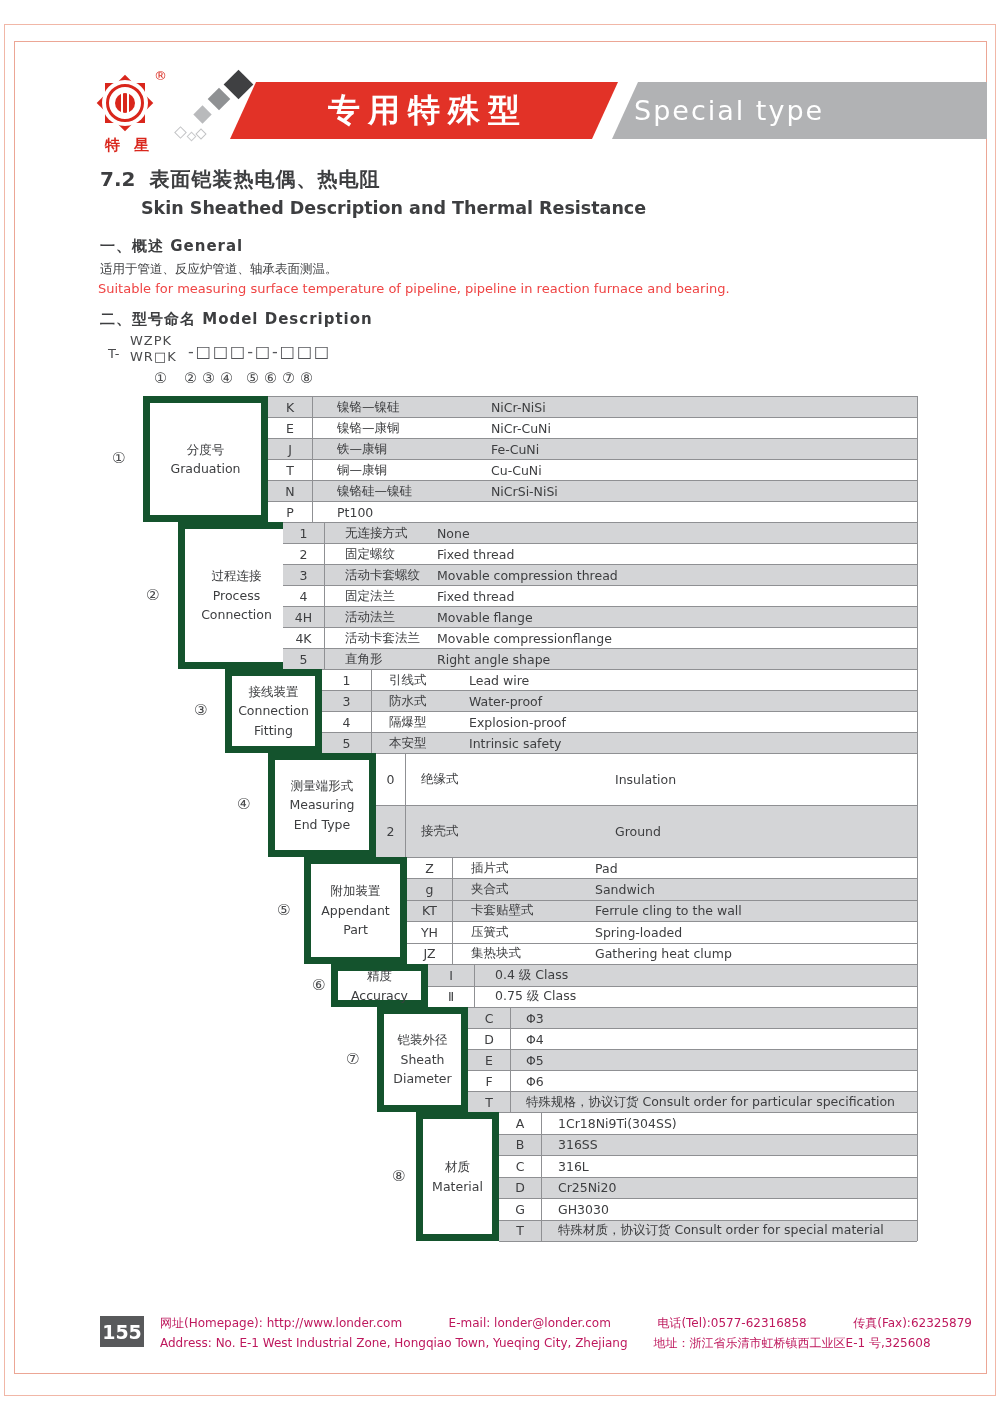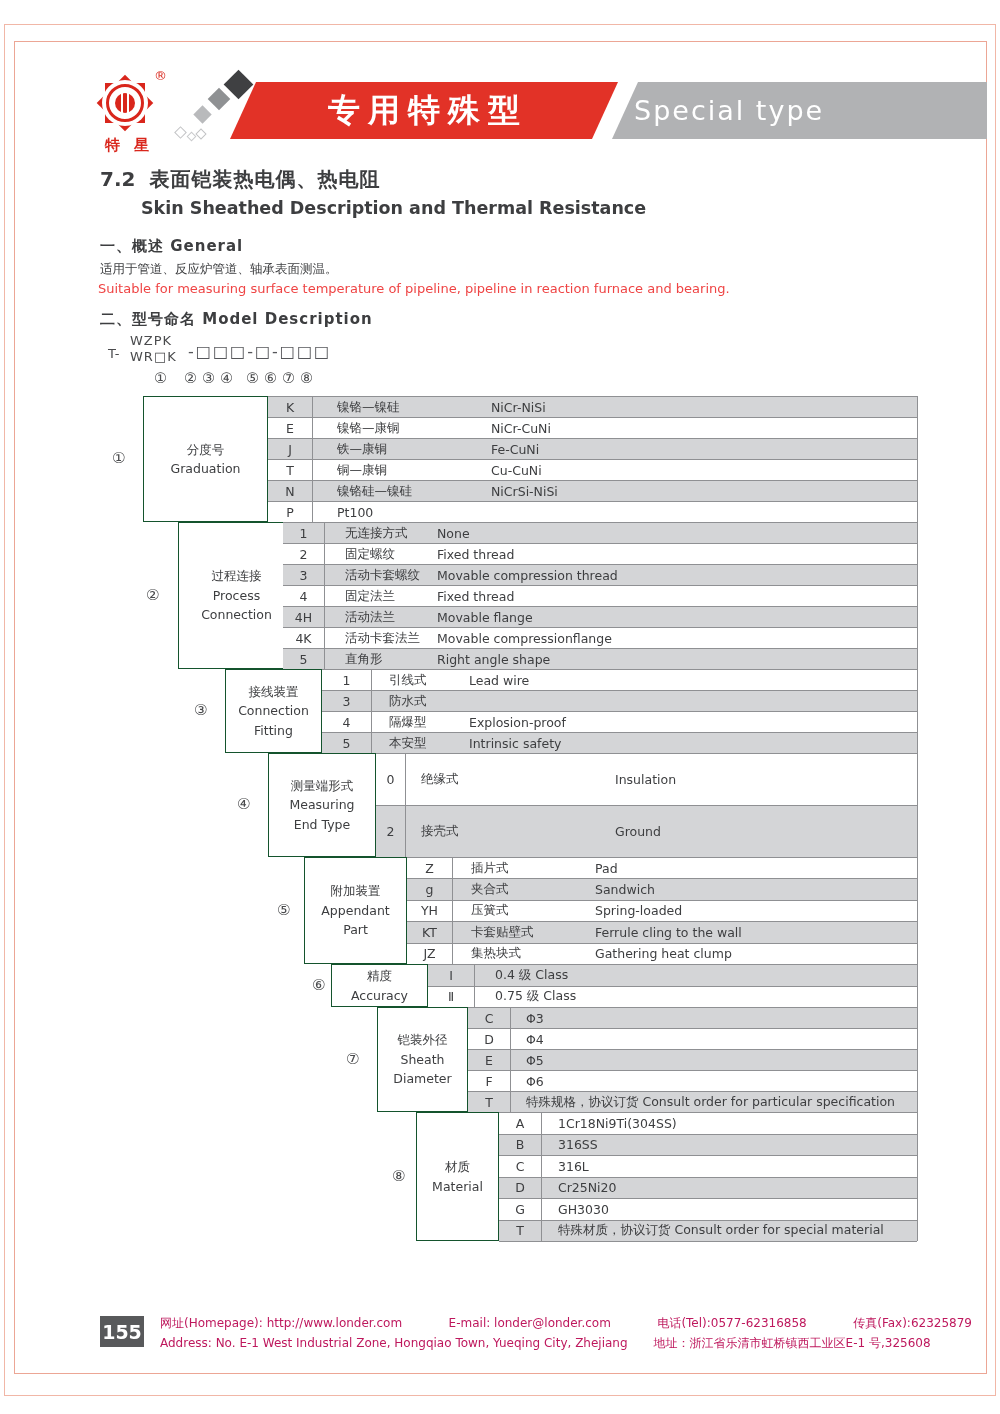--- a/index.html
+++ b/index.html
@@ -54,21 +54,21 @@
   .mc .top{position:absolute;left:22px;top:0;letter-spacing:1px;}
   .mc .bot{position:absolute;left:22px;top:16px;letter-spacing:1px;}
   .mc .suf{position:absolute;left:80px;top:9px;font-size:16px;letter-spacing:2px;color:#55565a;}
   .mc .cir{position:absolute;top:37px;font-size:14.5px;letter-spacing:5px;color:#4a4b4d;}
   .mc .cir.c1{left:46px;} .mc .cir.c2{left:76px;} .mc .cir.c3{left:138px;}
 
   
   #model-table{position:absolute;left:0;top:396px;width:1000px;height:846px;font-size:12.5px;}
   .grp{position:absolute;left:0;width:1000px;}
   .grp .gnum{position:absolute;font-size:15px;color:#4a4b4d;}
-  .grp .gbox{position:absolute;top:0;height:100%;background:#fff;border:1px solid #14532d;box-sizing:border-box;
+  .grp .gbox{position:absolute;top:0;height:100%;background:#fff;border:7px solid #14532d;box-sizing:border-box;
              display:flex;flex-direction:column;align-items:center;justify-content:center;line-height:1.55;
              text-align:center;color:#3d3e40;}
   .grp .rows{position:absolute;top:0;height:100%;box-sizing:border-box;border-top:1px solid #8f9093;border-right:1px solid #8f9093;}
   .row{display:flex;box-sizing:border-box;border-bottom:1px solid #8f9093;align-items:center;}
   .row.gray{background:#d4d5d7;}
   .row.white{background:#fff;}
   .row .code{height:100%;box-sizing:border-box;border-right:1px solid #8f9093;display:flex;
              align-items:center;justify-content:center;flex:none;}
   .row .cn{flex:none;box-sizing:border-box;}
   .row .en{flex:1;}
@@ -224,20 +224,21 @@
         </div>
         <div class="rows" style="left: 322px; width: 596px;">
           <div class="row white" style="height: 21px;">
             <span class="code" style="width: 50px;">1</span>
             <span class="cn" style="padding-left: 17px; width: 97px;">引线式</span>
             <span class="en">Lead wire</span>
           </div>
           <div class="row gray" style="height: 21px;">
             <span class="code" style="width: 50px;">3</span>
             <span class="cn" style="padding-left: 17px; width: 97px;">防水式</span>
+            <span class="en">Water-proof</span>
           </div>
           <div class="row white" style="height: 21px;">
             <span class="code" style="width: 50px;">4</span>
             <span class="cn" style="padding-left: 17px; width: 97px;">隔爆型</span>
             <span class="en">Explosion-proof</span>
           </div>
           <div class="row gray" style="height: 21px;">
             <span class="code" style="width: 50px;">5</span>
             <span class="cn" style="padding-left: 17px; width: 97px;">本安型</span>
             <span class="en">Intrinsic safety</span>
@@ -275,29 +276,29 @@
           <div class="row white" style="height: 21.4px;">
             <span class="code" style="width: 46px;">Z</span>
             <span class="cn" style="padding-left: 18px; width: 142px;">插片式</span>
             <span class="en">Pad</span>
           </div>
           <div class="row gray" style="height: 21.4px;">
             <span class="code" style="width: 46px;">g</span>
             <span class="cn" style="padding-left: 18px; width: 142px;">夹合式</span>
             <span class="en">Sandwich</span>
           </div>
+          <div class="row gray" style="height: 21.4px;">
+            <span class="code" style="width: 46px;">KT</span>
+            <span class="cn" style="padding-left: 18px; width: 142px;">卡套贴壁式</span>
+            <span class="en">Ferrule cling to the wall</span>
+          </div>
           <div class="row white" style="height: 21.4px;">
             <span class="code" style="width: 46px;">YH</span>
             <span class="cn" style="padding-left: 18px; width: 142px;">压簧式</span>
             <span class="en">Spring-loaded</span>
-          </div>
-          <div class="row gray" style="height: 21.4px;">
-            <span class="code" style="width: 46px;">KT</span>
-            <span class="cn" style="padding-left: 18px; width: 142px;">卡套贴壁式</span>
-            <span class="en">Ferrule cling to the wall</span>
           </div>
           <div class="row white" style="height: 21.4px;">
             <span class="code" style="width: 46px;">JZ</span>
             <span class="cn" style="padding-left: 18px; width: 142px;">集热块式</span>
             <span class="en">Gathering heat clump</span>
           </div>
         </div>
       </div>
       <div class="grp" style="top: 568px; height: 43px;">
         <span class="gnum" style="left: 312px; top: 11.5px;">⑥</span>

